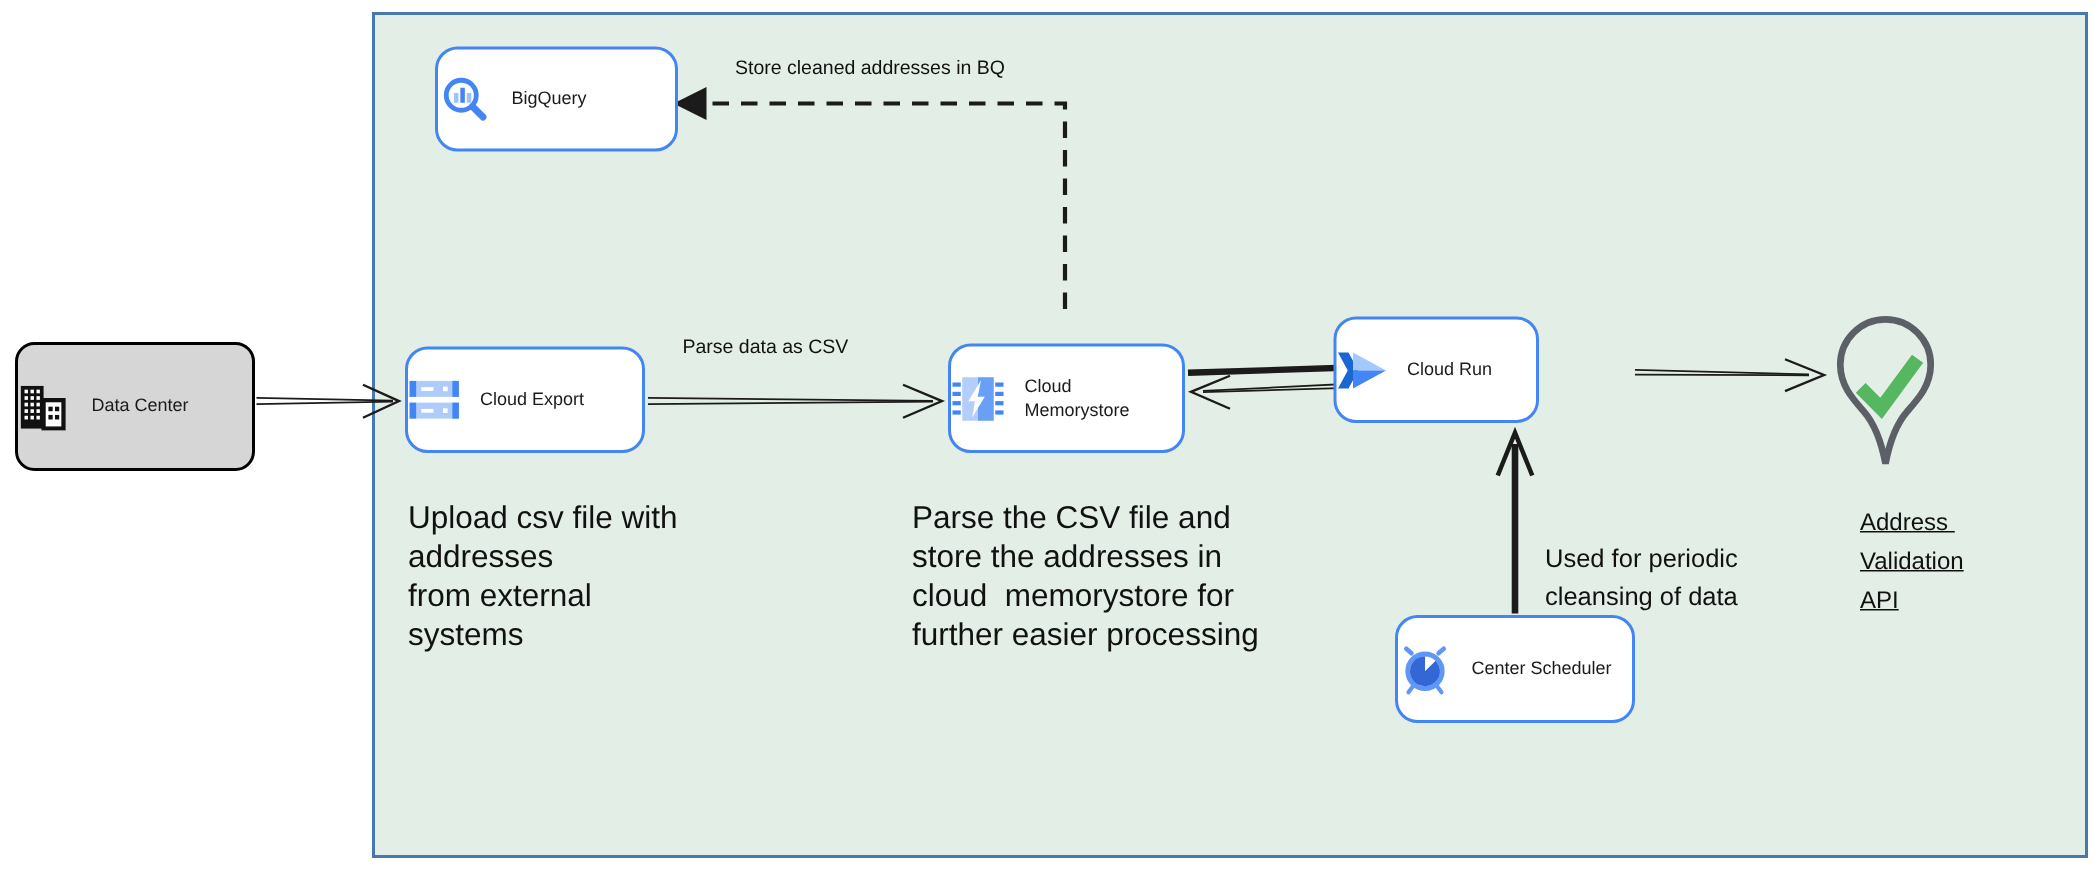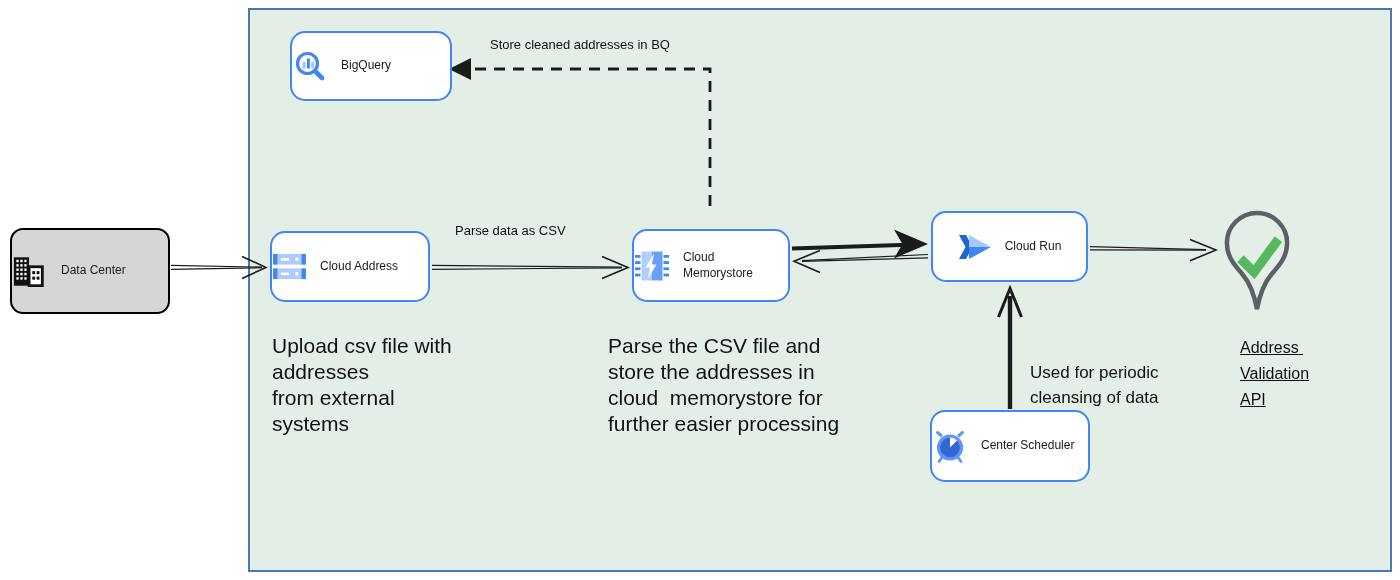--- a/index.html
+++ b/index.html
@@ -148,21 +148,21 @@
       </g>
       <g>
         <rect x="1" y="17" width="34" height="11" fill="#aecbfa"></rect>
         <rect x="1" y="17" width="4.5" height="11" fill="#4285f4"></rect>
         <rect x="30.5" y="17" width="4.5" height="11" fill="#4285f4"></rect>
         <rect x="9" y="21.3" width="8.5" height="2.6" fill="#fff"></rect>
         <rect x="24" y="20.9" width="3.2" height="3.2" fill="#fff"></rect>
       </g>
     </svg>
   </span>
-  <span class="node-label">Cloud Address</span>
+  <span class="node-label">Cloud Export</span>
 </div>
 
 <div class="node" style="left:632px;top:229px;width:158px;height:73px;">
   <span class="icon">
     <svg width="36" height="32" viewBox="0 0 36 32">
       <g fill="#4285f4">
         <rect x="1" y="5" width="5.5" height="2.8"></rect>
           <rect x="1" y="11.2" width="5.5" height="2.8"></rect>
         <rect x="1" y="17.4" width="5.5" height="2.8"></rect>
           <rect x="1" y="23.6" width="5.5" height="2.8"></rect>
@@ -173,21 +173,21 @@
       </g>
       <rect x="7.5" y="1.5" width="10.5" height="29" fill="#b3cefb"></rect>
       <rect x="18" y="1.5" width="10.5" height="29" fill="#69a0f5"></rect>
       <polygon points="20,3.5 11.5,17.5 16,17.5 14,28.5 22.5,14.5 17.8,14.5" fill="#fff"></polygon>
     </svg>
   </span>
   <span class="node-label">Cloud
 Memorystore</span>
 </div>
 
-<div class="node" style="left:931px;top:211px;width:157px;height:71px;justify-content:center;">
+<div class="node" style="left:889px;top:211px;width:137px;height:71px;">
   <span class="icon">
     <svg width="34" height="28" viewBox="0 0 34 28">
       <polygon points="1,2 8,2 14.5,14 8,26 1,26 7.5,14" fill="#1967d2"></polygon>
       <polygon points="11,2 33,14 11,14" fill="#a5c8ff"></polygon>
       <polygon points="11,14 33,14 11,26" fill="#4285f4"></polygon>
     </svg>
   </span>
   <span class="node-label">Cloud Run</span>
 </div>
 

